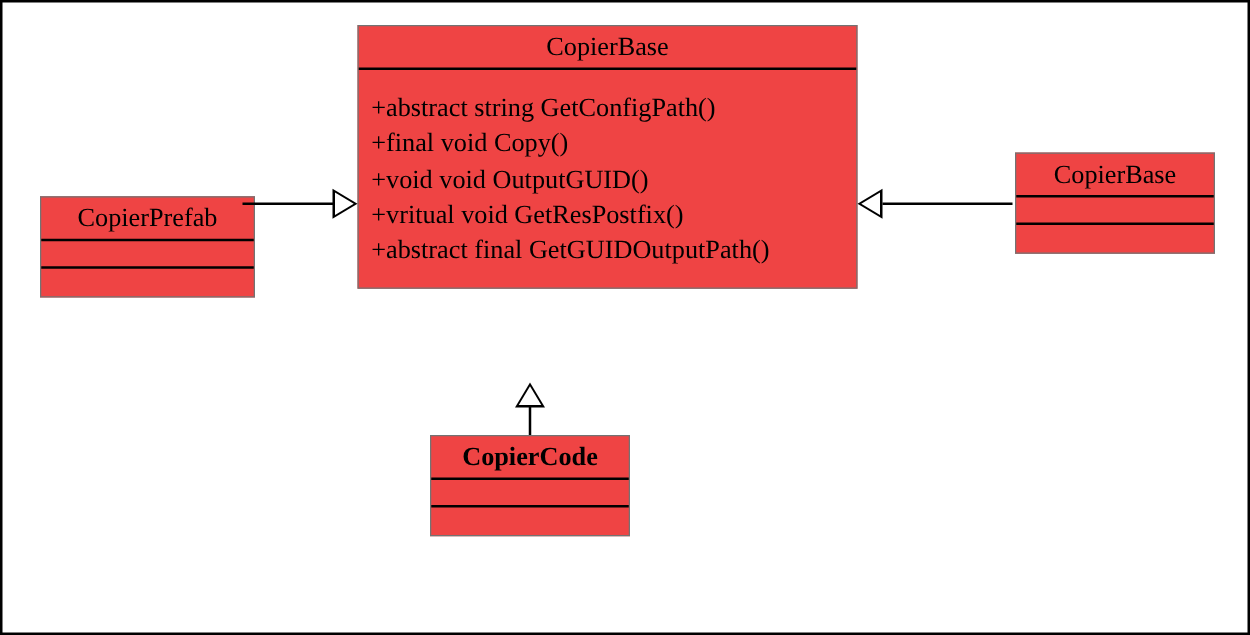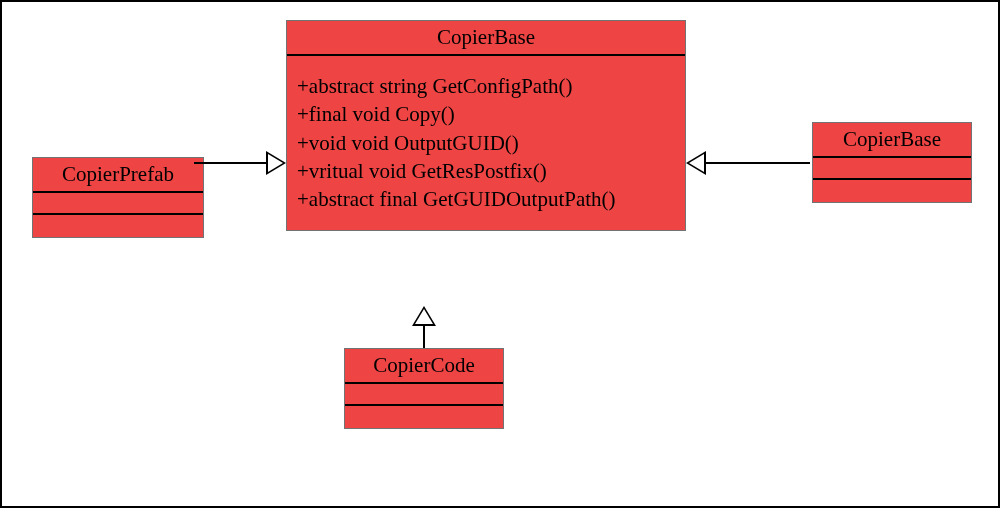--- a/index.html
+++ b/index.html
@@ -33,21 +33,21 @@
       padding: 16px 10px;
       min-height: 20px;
     }
     .uml-ops.empty { padding: 0; height: 22px; }
     .uml-line { white-space: nowrap; line-height: 1.35; }
 
     
     #cb { left: 284px; top: 18px; width: 400px; }
     #cp { left: 30px; top: 120px; width: 172px; margin-top: 35px; }
     #cg { left: 810px; top: 120px; width: 160px; }
-    #cc { left: 342px; top: 346px; width: 160px; }
+    #cc { left: 342px; top: 346px; width: 160px; font-weight: bold; }
 
     
     .conn-line {
       position: absolute;
       background: #000;
     }
     .arrowhead {
       position: absolute;
       width: 0; height: 0;
     }

